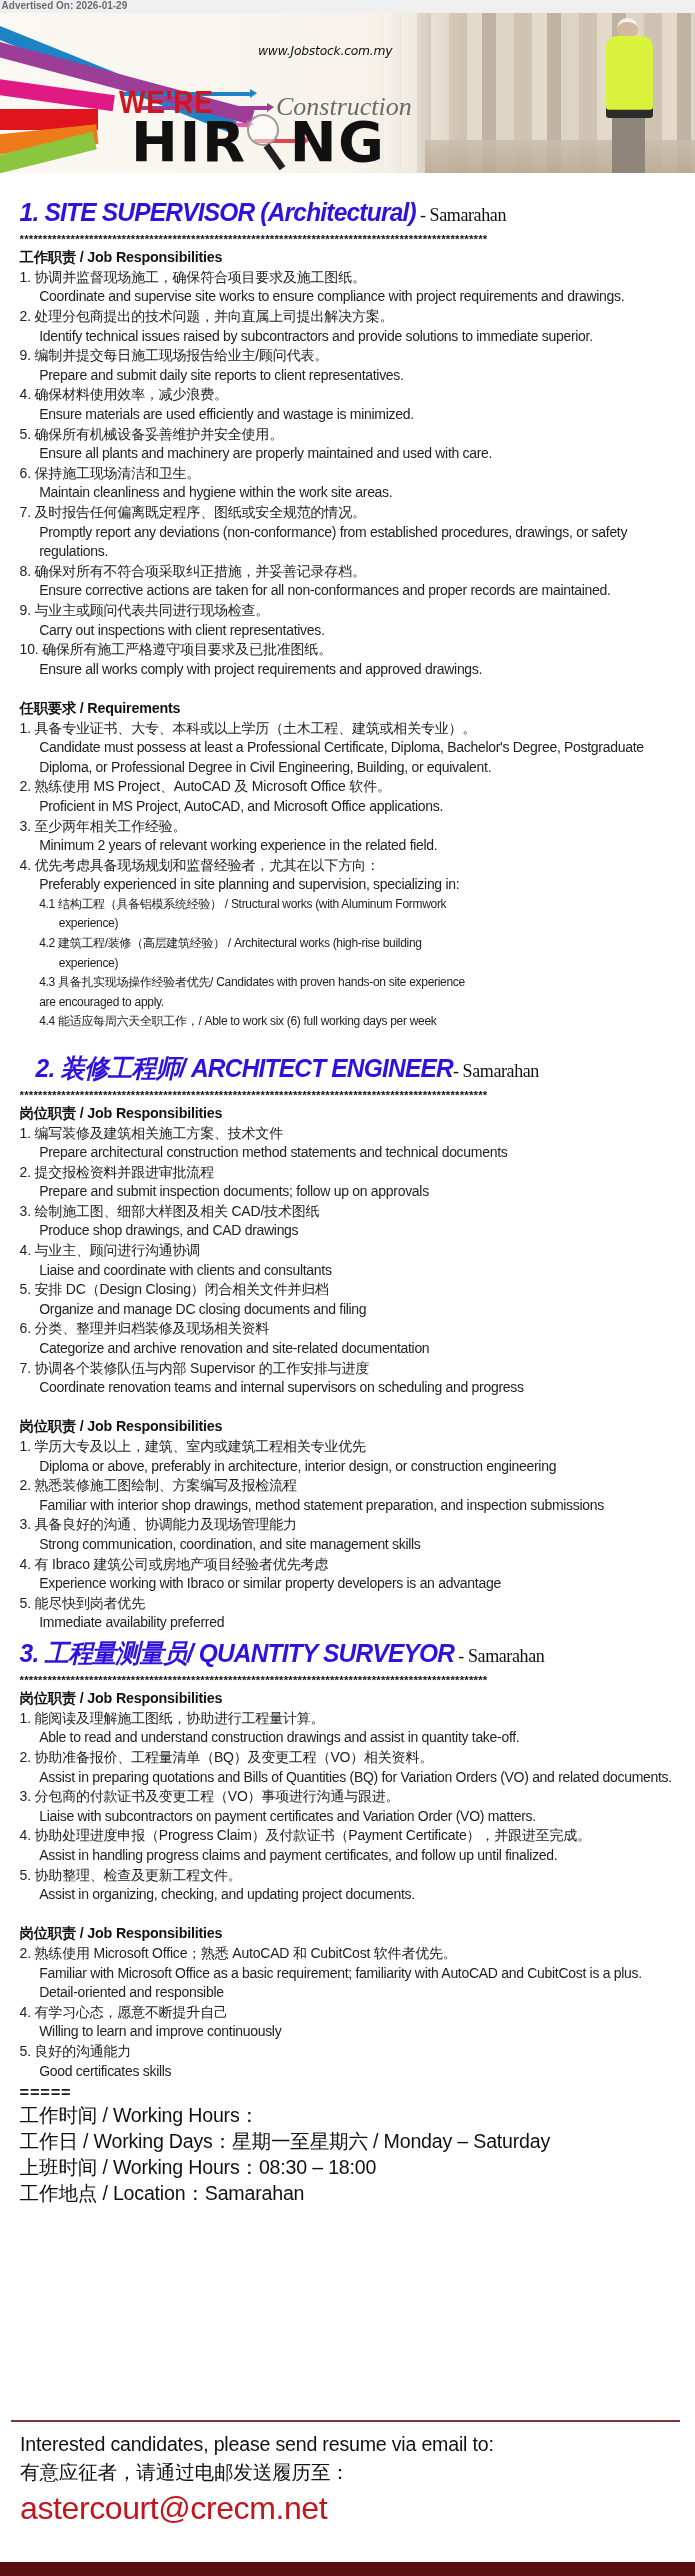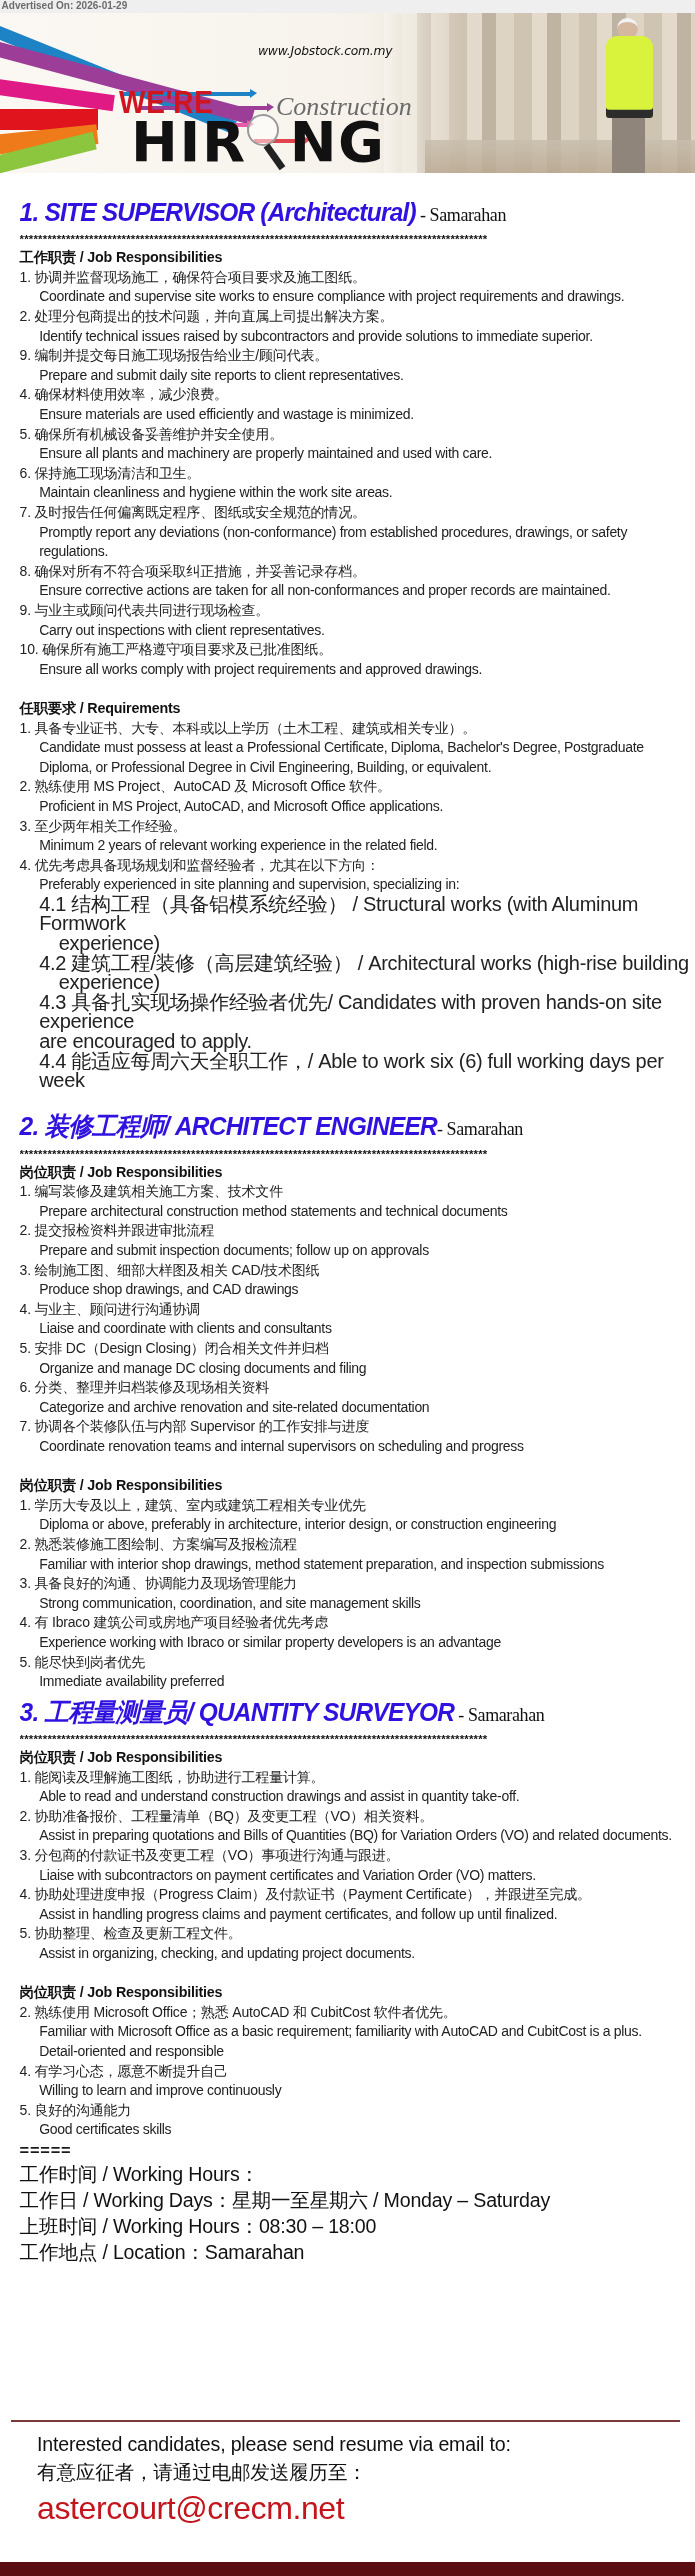--- a/index.html
+++ b/index.html
@@ -47,28 +47,28 @@
   .content { padding: 0 0 0 19.6px; }
   .job-title { margin-top: 23px; font-size: 24.5px; line-height: 33px; white-space: nowrap; }
   .job-title .t { color: #2f12e0; font-weight: bold; font-style: italic; font-family: "Liberation Sans", sans-serif; letter-spacing: -0.8px; transform: scaleY(1.05); display: inline-block; }
   .job-title .loc { color: #111; font-size: 18px; font-style: normal; font-family: Liberation Serif, serif; font-weight: normal; letter-spacing: -0.4px; }
   .stars { font-size: 11.4px; font-weight: bold; letter-spacing: 0.2px; line-height: 9.8px; height: 11.4px; overflow: hidden; white-space: nowrap; color: #111; width: 654px; margin-top: 3.3px; }
   .sec-head { font-size: 14.3px; font-weight: bold; line-height: 19.6px; color: #111; margin-top: 1.6px; font-family: "Liberation Sans", sans-serif; letter-spacing: -0.2px; }
   .sec-head.gap { margin-top: 19.6px; }
   .item { font-size: 14px; line-height: 19.6px; color: #222; }
   .item .zh { display: block; letter-spacing: -0.2px; }
   .item .en { display: block; padding-left: 19.6px; letter-spacing: -0.3px; }
-  .sub { font-size: 20px; line-height: 19.6px; color: #222; padding-left: 19.6px; letter-spacing: -0.3px; }
+  .sub { font-size: 12px; line-height: 19.6px; color: #222; padding-left: 19.6px; letter-spacing: -0.3px; }
   .sub .wrap { display: block; padding-left: 19.6px; }
   .sub.flat .wrap { padding-left: 0; }
 
   .eq { font-size: 16.4px; font-weight: bold; letter-spacing: 0.8px; line-height: 19.6px; margin-top: 1.6px; }
   .big { font-size: 19.6px; line-height: 26px; color: #111; letter-spacing: -0.2px; }
   .rule { position: absolute; left: 11.4px; width: 669px; top: 2420px; height: 1.6px; background: #7a3a3a; }
-  .apply { position: absolute; left: 37px; top: 2430px; }
+  .apply { position: absolute; left: 20px; top: 2430px; }
   .apply .l { font-size: 19.6px; line-height: 28px; color: #111; letter-spacing: -0.2px; }
   .apply .email { font-size: 32px; line-height: 39px; color: #c4141c; letter-spacing: -0.4px; text-decoration: none; display: inline-block; margin-top: 3.3px; }
   .footer-bar { position: absolute; left: 0; top: 2562px; width: 695px; height: 14px; background: #5a0e12; }
 </style>
 </head>
 <body>
 
 <div class="adbar">Advertised On: 2026-01-29</div>
 
 <div class="banner">
@@ -168,21 +168,21 @@
       </div>
     <div class="sub-list" id="j0s1sub">
         <div class="sub"><span>4.1 结构工程（具备铝模系统经验） / Structural works (with Aluminum Formwork</span><span class="wrap">experience)</span></div>
         <div class="sub"><span>4.2 建筑工程/装修（高层建筑经验） / Architectural works (high-rise building</span><span class="wrap">experience)</span></div>
         <div class="sub flat"><span>4.3 具备扎实现场操作经验者优先/ Candidates with proven hands-on site experience</span><span class="wrap">are encouraged to apply.</span></div>
         <div class="sub"><span>4.4 能适应每周六天全职工作，/ Able to work six (6) full working days per week</span></div>
       </div>
   </div>
 
   <div class="job" style="margin-top:19.6px;">
-    <div class="job-title" style="margin-top:0;">
+    <div class="job-title" style="margin-top:0;margin-left:16px;">
       <span class="t"><span>2.</span> <span>装修工程师/</span><span> ARCHITECT ENGINEER</span></span><span class="loc">- Samarahan</span>
     </div>
     <div class="stars">*****************************************************************************************************</div>
     <div class="sec-head">岗位职责 / Job Responsibilities</div>
     <div class="list" id="j1s0">
         <div class="item">
           <span class="zh">1. 编写装修及建筑相关施工方案、技术文件</span>
           <span class="en">Prepare architectural construction method statements and technical documents</span>
         </div>
         <div class="item">

